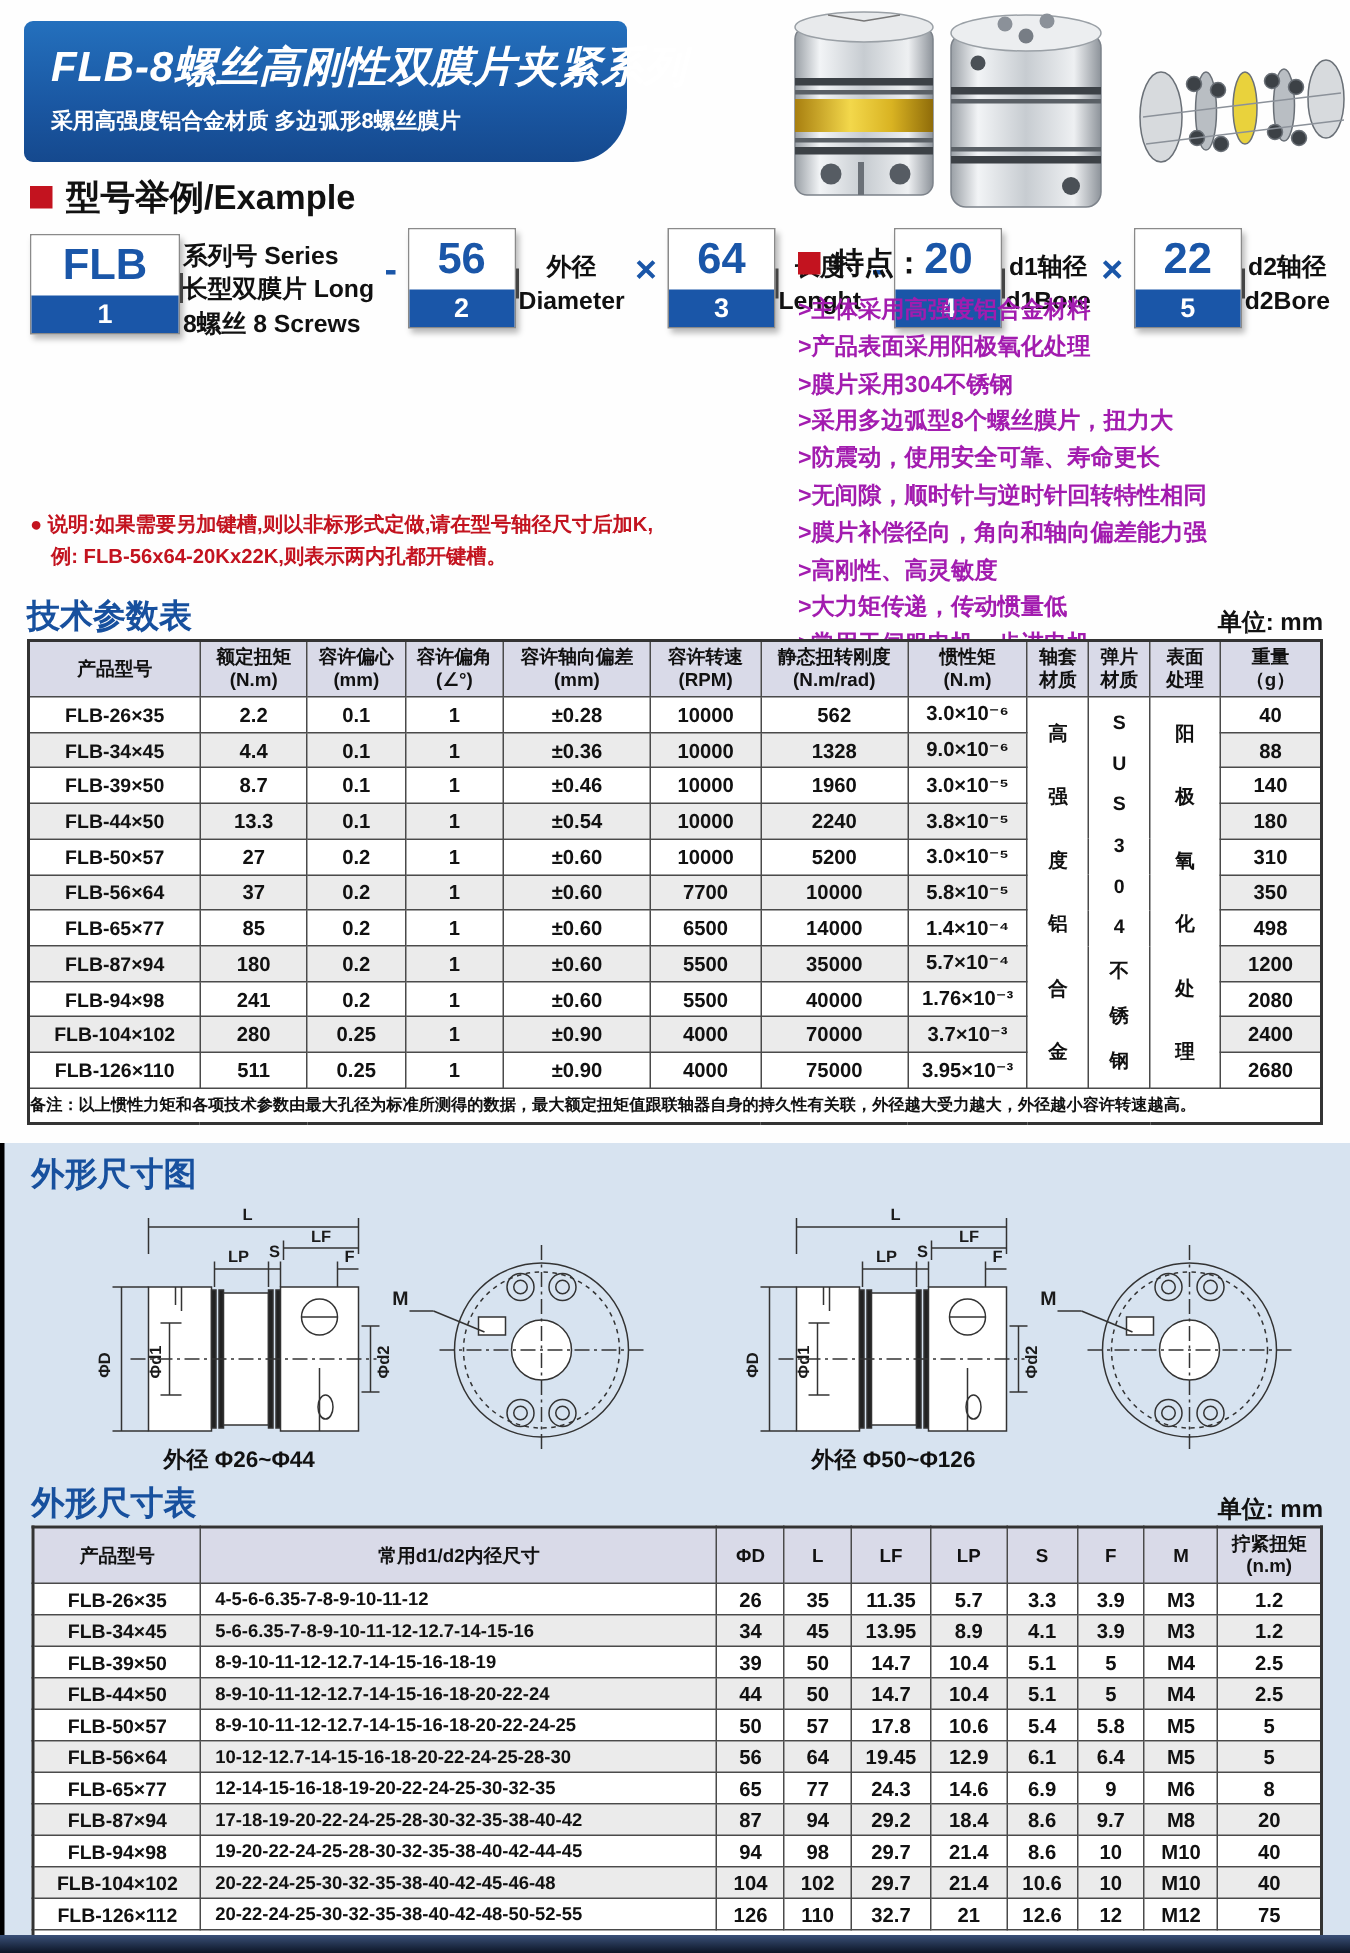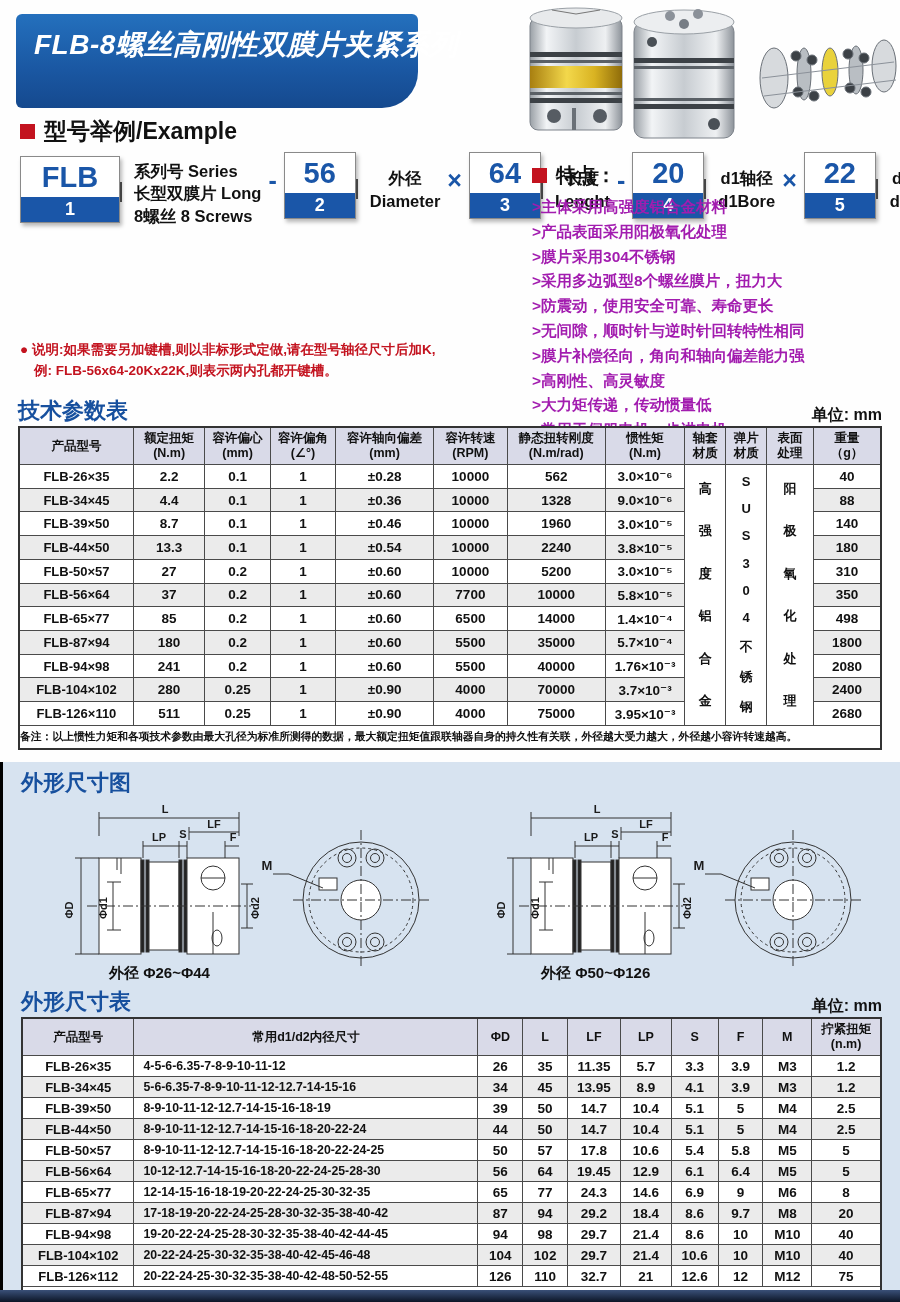--- a/index.html
+++ b/index.html
@@ -23,21 +23,21 @@
   
   .model-area { position:absolute; left:20px; top:152px; width:505px; }
   .model-row { display:flex; align-items:flex-start; }
   .model-col { display:flex; flex-direction:row; align-items:center; }
   .mbox { border:1px solid #8a8a8a; box-shadow:2px 3px 4px rgba(0,0,0,.28); width:72px; background:#fff; }
   .model-col.wide .mbox { width:100px; }
   .mval { font-size:29px; font-weight:700; color:#1a56a8; text-align:center; padding:4px 0 3px; background:#fff; }
   .midx { background:#1a56a8; color:#fff; text-align:center; font-size:18px; font-weight:700; padding:2px 0; }
   .model-separator { font-size:25px; font-weight:700; color:#1a56a8; margin:14px 7px 0; }
   .mtick { width:2px; height:20px; background:#444; margin-top:6px; }
-  .mlabels { margin-top:8px; font-size:16.5px; font-weight:700; color:#111; text-align:center; line-height:1.35;margin-left:12px; }
+  .mlabels { margin-top:8px; font-size:16.5px; font-weight:700; color:#111; text-align:center; line-height:1.35; }
   .model-col.wide .mlabels { text-align:left; white-space:nowrap; align-self:flex-start; }
 
   .red-note { position:absolute; left:20px; top:340px; width:505px; color:#c3131f; font-size:13.5px;
     font-weight:700; line-height:1.55; }
   .red-note div:nth-child(2) { padding-left:14px; }
 
   
   .features { position:absolute; left:532px; top:162px; width:362px; }
   .features-heading { font-size:20px; font-weight:700; color:#111; display:flex; align-items:center; margin-bottom:6px; }
   .feature-item { font-size:15.5px; font-weight:700; color:#a21caf; line-height:1.6; white-space:nowrap; }
@@ -77,20 +77,21 @@
 
   svg text { font-family:"Liberation Sans","DejaVu Sans",sans-serif; }
 </style>
 </head>
 <body>
 
 <div class="page">
 
   <div class="header-box">
     <div class="header-title">FLB-8螺丝高刚性双膜片夹紧系列</div>
+    <div class="header-sub">采用高强度铝合金材质 多边弧形8螺丝膜片</div>
   </div>
 
   <div class="photos">
     <svg width="386" height="142" viewBox="0 0 386 142">
       <defs>
         <linearGradient id="metal" x1="0" y1="0" x2="1" y2="0">
           <stop offset="0" stop-color="#9aa0a6"></stop>
             <stop offset="0.18" stop-color="#f2f4f6"></stop>
           <stop offset="0.5" stop-color="#c7ccd1"></stop>
             <stop offset="0.82" stop-color="#eef0f2"></stop>
@@ -406,21 +407,21 @@
           </tr>
           <tr class="alt">
             <td class="model">FLB-87×94</td>
             <td>180</td>
             <td>0.2</td>
             <td>1</td>
             <td>±0.60</td>
             <td>5500</td>
             <td>35000</td>
             <td>5.7×10⁻⁴</td>
-            <td>1800</td>
+            <td>1200</td>
           </tr>
           <tr>
             <td class="model">FLB-94×98</td>
             <td>241</td>
             <td>0.2</td>
             <td>1</td>
             <td>±0.60</td>
             <td>5500</td>
             <td>40000</td>
             <td>1.76×10⁻³</td>

